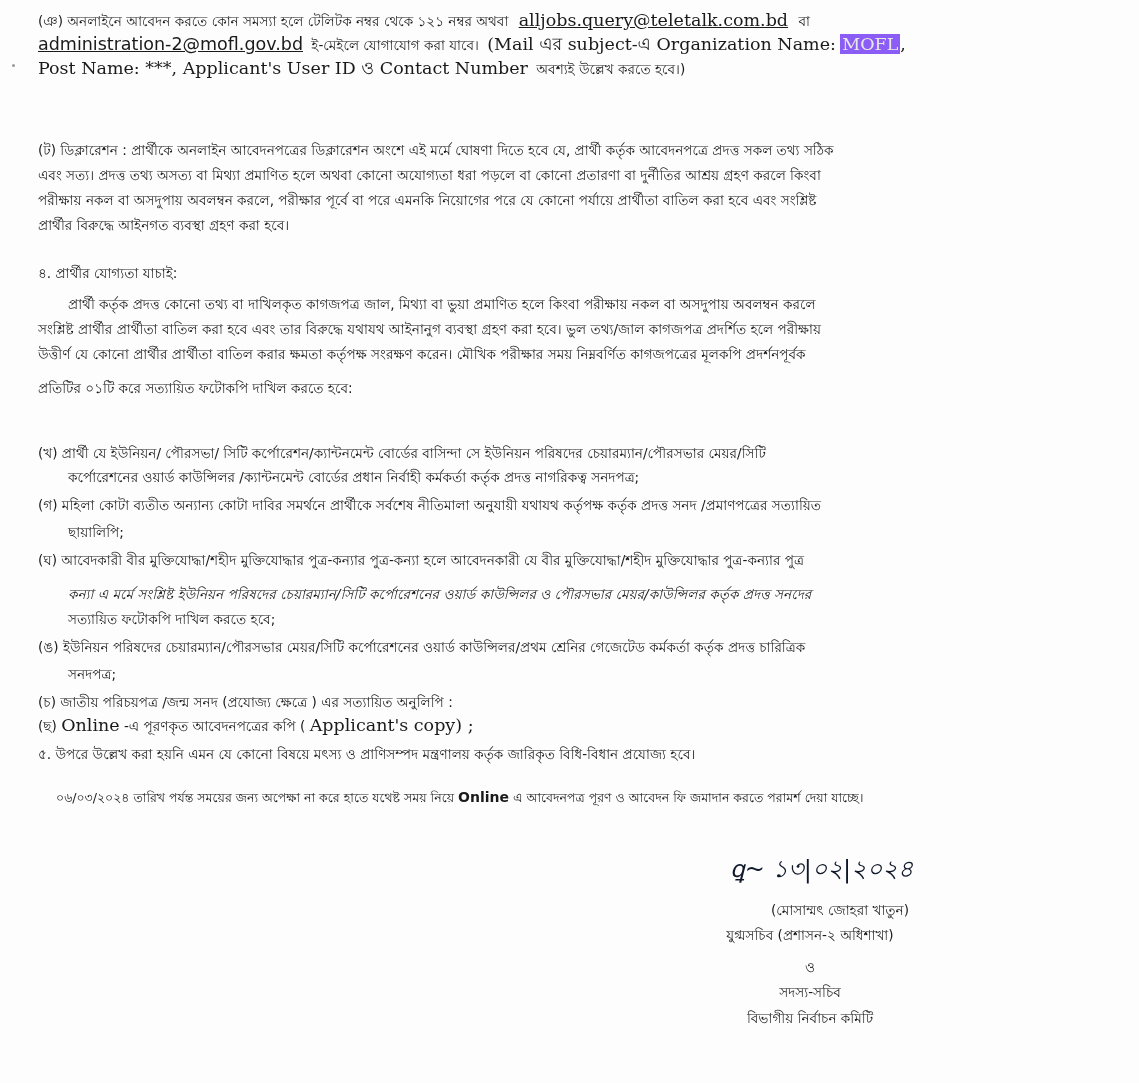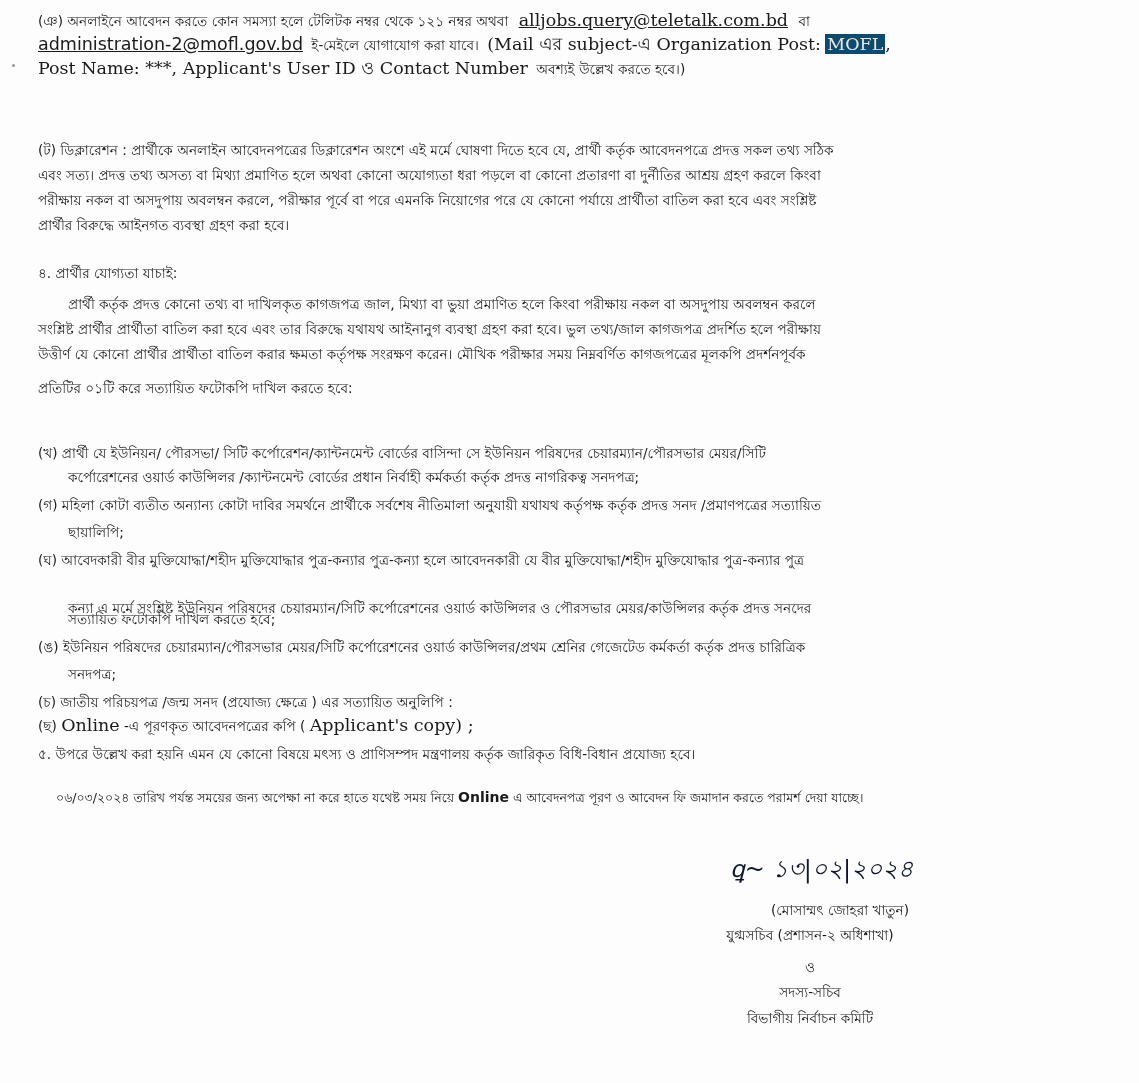--- a/index.html
+++ b/index.html
@@ -7,21 +7,21 @@
     width: 1139px; height: 1083px; overflow: hidden;
     background: #ffffff; color: #1a1a1a;
     font-family: "DejaVu Sans", sans-serif;
     position: relative;
   }
   .page { position: absolute; left: 0; top: 0; width: 1139px; height: 1083px; background: #fdfdfd; }
   .line { position: absolute; white-space: nowrap; font-size: 13.6px; line-height: 20px; }
   .serif { font-family: "DejaVu Serif", serif; }
   .big { font-size: 17.5px; }
   .u { text-decoration: underline; }
-  .hl { background: #0c4a6e; color: #e8e8e8; padding: 0 2px; margin-top: 8px; }
+  .hl { background: #8b5cf6; color: #e8e8e8; padding: 0 2px; margin-top: 8px; }
   .bold { font-weight: bold; }
   .center { text-align: center; }
   .sig-hand {
     position: absolute; font-family: "DejaVu Serif", serif; font-style: italic;
     font-size: 24px; color: #0f172a; white-space: nowrap;
   }
   .dot { position: absolute; width: 3px; height: 3px; background: #999; border-radius: 50%; }
 </style>
 </head>
 <body>
@@ -31,21 +31,21 @@
   <div class="dot" style="left:12px;top:64px;"></div>
 
   <div class="line" style="left:38px;top:10px;width:1092px;">
     <span>(ঞ) অনলাইনে আবেদন করতে কোন সমস্যা হলে টেলিটক নম্বর থেকে ১২১ নম্বর অথবা</span>
     <span class="serif big u" style="margin-left:6px;">alljobs.query@teletalk.com.bd</span>
     <span style="margin-left:6px;">বা</span>
   </div>
   <div class="line" style="left:38px;top:34px;">
     <span class="big u">administration-2@mofl.gov.bd</span>
     <span style="margin-left:4px;">ই-মেইলে যোগাযোগ করা যাবে।</span>
-    <span class="serif big" style="margin-left:4px;">(Mail এর subject-এ Organization Post:</span>
+    <span class="serif big" style="margin-left:4px;">(Mail এর subject-এ Organization Name:</span>
     <span class="serif big hl">MOFL</span><span class="serif big">,</span>
   </div>
   <div class="line" style="left:38px;top:58px;">
     <span class="serif big">Post Name: ***, Applicant's User ID ও Contact Number</span>
     <span style="margin-left:4px;">অবশ্যই উল্লেখ করতে হবে।)</span>
   </div>
 
   <div class="line" style="left:38px;top:140px;">(ট) ডিক্লারেশন : প্রার্থীকে অনলাইন আবেদনপত্রের ডিক্লারেশন অংশে এই মর্মে ঘোষণা দিতে হবে যে, প্রার্থী কর্তৃক আবেদনপত্রে প্রদত্ত সকল তথ্য সঠিক</div>
   <div class="line" style="left:38px;top:165px;">এবং সত্য। প্রদত্ত তথ্য অসত্য বা মিথ্যা প্রমাণিত হলে অথবা কোনো অযোগ্যতা ধরা পড়লে বা কোনো প্রতারণা বা দুর্নীতির আশ্রয় গ্রহণ করলে কিংবা</div>
   <div class="line" style="left:38px;top:190px;">পরীক্ষায় নকল বা অসদুপায় অবলম্বন করলে, পরীক্ষার পূর্বে বা পরে এমনকি নিয়োগের পরে যে কোনো পর্যায়ে প্রার্থীতা বাতিল করা হবে এবং সংশ্লিষ্ট</div>
@@ -55,21 +55,21 @@
   <div class="line" style="left:68px;top:294px;text-align:right;">প্রার্থী কর্তৃক প্রদত্ত কোনো তথ্য বা দাখিলকৃত কাগজপত্র জাল, মিথ্যা বা ভুয়া প্রমাণিত হলে কিংবা পরীক্ষায় নকল বা অসদুপায় অবলম্বন করলে</div>
   <div class="line" style="left:38px;top:319px;">সংশ্লিষ্ট প্রার্থীর প্রার্থীতা বাতিল করা হবে এবং তার বিরুদ্ধে যথাযথ আইনানুগ ব্যবস্থা গ্রহণ করা হবে। ভুল তথ্য/জাল কাগজপত্র প্রদর্শিত হলে পরীক্ষায়</div>
   <div class="line" style="left:38px;top:344px;">উত্তীর্ণ যে কোনো প্রার্থীর প্রার্থীতা বাতিল করার ক্ষমতা কর্তৃপক্ষ সংরক্ষণ করেন। মৌখিক পরীক্ষার সময় নিম্নবর্ণিত কাগজপত্রের মূলকপি প্রদর্শনপূর্বক</div>
   <div class="line" style="left:38px;top:378px;">প্রতিটির ০১টি করে সত্যায়িত ফটোকপি দাখিল করতে হবে:</div>
 
   <div class="line" style="left:38px;top:443px;">(খ) প্রার্থী যে ইউনিয়ন/ পৌরসভা/ সিটি কর্পোরেশন/ক্যান্টনমেন্ট বোর্ডের বাসিন্দা সে ইউনিয়ন পরিষদের চেয়ারম্যান/পৌরসভার মেয়র/সিটি</div>
   <div class="line" style="left:68px;top:467px;">কর্পোরেশনের ওয়ার্ড কাউন্সিলর /ক্যান্টনমেন্ট বোর্ডের প্রধান নির্বাহী কর্মকর্তা কর্তৃক প্রদত্ত নাগরিকত্ব সনদপত্র;</div>
   <div class="line" style="left:38px;top:495px;">(গ) মহিলা কোটা ব্যতীত অন্যান্য কোটা দাবির সমর্থনে প্রার্থীকে সর্বশেষ নীতিমালা অনুযায়ী যথাযথ কর্তৃপক্ষ কর্তৃক প্রদত্ত সনদ /প্রমাণপত্রের সত্যায়িত</div>
   <div class="line" style="left:68px;top:522px;">ছায়ালিপি;</div>
   <div class="line" style="left:38px;top:550px;">(ঘ)  আবেদকারী বীর মুক্তিযোদ্ধা/শহীদ মুক্তিযোদ্ধার পুত্র-কন্যার পুত্র-কন্যা হলে আবেদনকারী যে বীর মুক্তিযোদ্ধা/শহীদ মুক্তিযোদ্ধার পুত্র-কন্যার পুত্র</div>
-  <div class="line" style="left:68px;top:598px;">কন্যা  এ মর্মে সংশ্লিষ্ট ইউনিয়ন পরিষদের চেয়ারম্যান/সিটি কর্পোরেশনের ওয়ার্ড কাউন্সিলর ও পৌরসভার মেয়র/কাউন্সিলর কর্তৃক প্রদত্ত সনদের</div>
+  <div class="line" style="left:68px;top:584px;font-style:italic;">কন্যা  এ মর্মে সংশ্লিষ্ট ইউনিয়ন পরিষদের চেয়ারম্যান/সিটি কর্পোরেশনের ওয়ার্ড কাউন্সিলর ও পৌরসভার মেয়র/কাউন্সিলর কর্তৃক প্রদত্ত সনদের</div>
   <div class="line" style="left:68px;top:609px;">সত্যায়িত ফটোকপি দাখিল করতে হবে;</div>
   <div class="line" style="left:38px;top:637px;">(ঙ) ইউনিয়ন পরিষদের চেয়ারম্যান/পৌরসভার মেয়র/সিটি কর্পোরেশনের ওয়ার্ড কাউন্সিলর/প্রথম শ্রেনির গেজেটেড কর্মকর্তা কর্তৃক প্রদত্ত চারিত্রিক</div>
   <div class="line" style="left:68px;top:664px;">সনদপত্র;</div>
   <div class="line" style="left:38px;top:692px;">(চ) জাতীয় পরিচয়পত্র /জন্ম সনদ (প্রযোজ্য ক্ষেত্রে ) এর সত্যায়িত অনুলিপি :</div>
   <div class="line" style="left:38px;top:715px;">
     <span>(ছ)</span>
     <span class="serif big">Online</span>
     <span>-এ পূরণকৃত আবেদনপত্রের কপি (</span>
     <span class="serif big">Applicant's copy) ;</span>
   </div>

